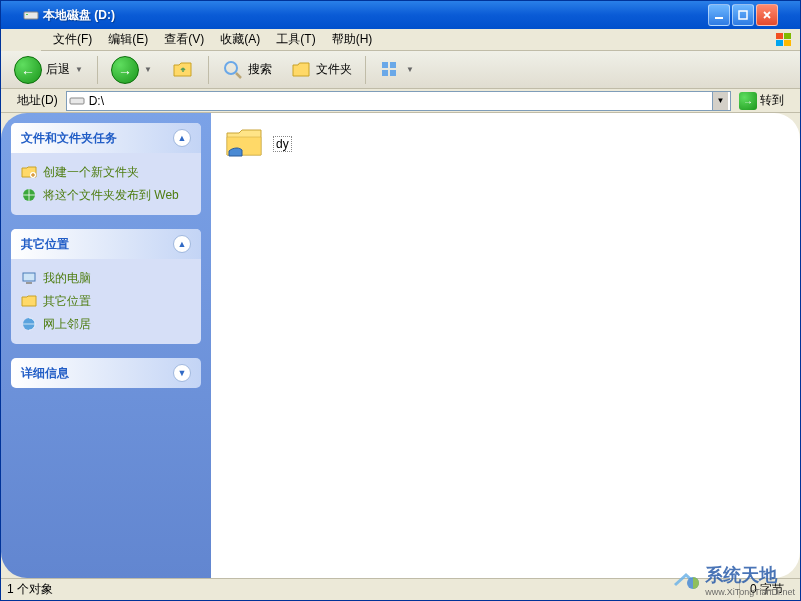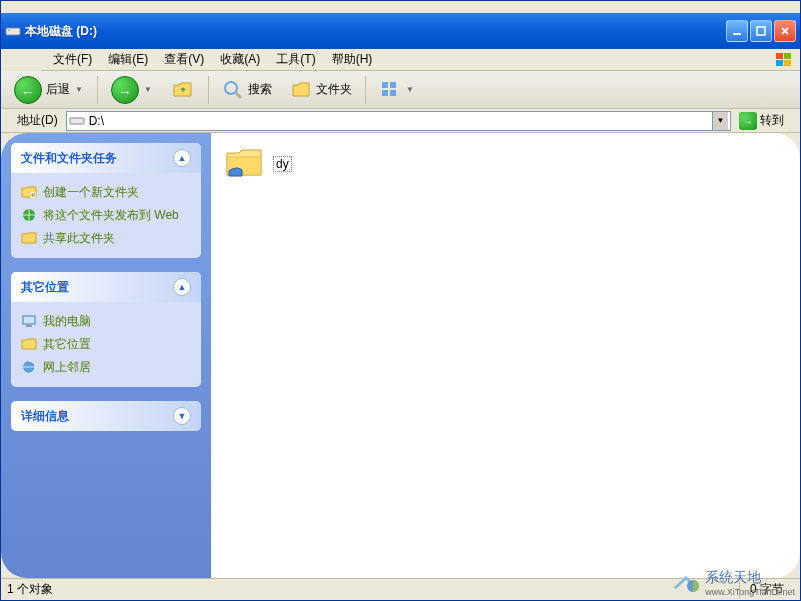--- a/index.html
+++ b/index.html
@@ -1,18 +1,18 @@
 <!DOCTYPE html>
 <html><head>
   <meta charset="utf-8">
   <style>
     * { margin: 0; padding: 0; box-sizing: border-box; font-family: Tahoma, "Microsoft YaHei", sans-serif; font-size: 12px; }
     body { background: #fff; }
     .window { width: 801px; height: 601px; border: 1px solid #003399; display: flex; flex-direction: column; background: #ece9d8; }
-    .titlebar { height: 36px; background: linear-gradient(to bottom, #2a80e8 0%, #0a5bd6 50%, #0050cc 100%); display: flex; align-items: center; padding: 0 4px; color: #fff; margin-top: 12px; }
+    .titlebar { height: 28px; background: linear-gradient(to bottom, #2a80e8 0%, #0a5bd6 50%, #0050cc 100%); display: flex; align-items: center; padding: 0 22px; color: #fff; }
     .titlebar-icon { width: 16px; height: 16px; margin-right: 4px; }
     .titlebar-title { flex: 1; font-weight: bold; text-shadow: 1px 1px 1px rgba(0,0,0,0.3); }
     .titlebar-buttons { display: flex; gap: 2px; }
     .titlebar-btn { width: 22px; height: 22px; border-radius: 3px; display: flex; align-items: center; justify-content: center; border: 1px solid rgba(255,255,255,0.5); }
     .titlebar-btn.min, .titlebar-btn.max { background: linear-gradient(to bottom, #6fb8ff, #2d7be4); }
     .titlebar-btn.close { background: linear-gradient(to bottom, #ff8a6f, #e44a2d); }
     .menubar { height: 22px; background: #ece9d8; display: flex; align-items: center; padding: 0 4px; border-bottom: 1px solid #c0bca8; margin-left: 40px; }
     .menu-item { padding: 2px 8px; cursor: default; }
     .winlogo { margin-left: auto; width: 24px; height: 22px; display: flex; align-items: center; justify-content: center; }
     .toolbar { height: 38px; background: linear-gradient(to bottom, #f0f0e8, #e0ddd0); display: flex; align-items: center; padding: 0 6px; gap: 4px; border-bottom: 1px solid #c0bca8; }
@@ -40,21 +40,21 @@
     .task-item { display: flex; align-items: flex-start; gap: 6px; padding: 3px 2px; color: #4d7c0f; cursor: default; }
     .task-icon { width: 16px; height: 16px; flex-shrink: 0; }
     .main-area { flex: 1; background: #ffffff; padding: 12px; position: relative; }
     .folder-item { display: inline-flex; align-items: center; gap: 8px; }
     .folder-icon { width: 42px; height: 38px; }
     .folder-label { border: 1px dotted #888; padding: 0 2px; background: rgba(255,255,255,0.3); }
     .statusbar { height: 22px; background: #ece9d8; border-top: 1px solid #c0bca8; display: flex; align-items: center; padding: 0 6px; font-size: 11px; }
     .status-left { flex: 1; }
     .status-right { padding: 0 10px; border-left: 1px solid #c0bca8; }
     .watermark { position: absolute; right: 6px; bottom: 4px; display: flex; align-items: center; gap: 4px; opacity: 0.85; }
-    .watermark-text { font-weight: normal; color: #2a5caa; font-size: 14px; }
+    .watermark-text { font-weight: bold; color: #2a5caa; font-size: 18px; }
     .watermark-sub { font-size: 9px; color: #555; }
   </style>
 </head>
 <body>
 
 <div class="window">
   <div class="titlebar">
     <svg class="titlebar-icon" viewBox="0 0 16 16">
         <rect x="1" y="5" width="14" height="7" rx="1" fill="#e8e8e8" stroke="#888"></rect>
         <rect x="3" y="7" width="2" height="1" fill="#5c5"></rect>
@@ -174,26 +174,20 @@
               </svg>
             <span>创建一个新文件夹</span>
           </div>
           <div class="task-item">
             <svg class="task-icon" viewBox="0 0 16 16">
                 <circle cx="8" cy="8" r="6" fill="#3ca83c"></circle>
                 <path d="M8 2v12M2 8h12" stroke="#fff" stroke-width="0.8"></path>
               </svg>
             <span>将这个文件夹发布到 Web</span>
           </div>
-          <div class="task-item">
-            <svg class="task-icon" viewBox="0 0 16 16">
-                <path d="M1 4h5l1-1h8v10H1z" fill="#ffd968" stroke="#c9a227"></path>
-              </svg>
-            <span>共享此文件夹</span>
-          </div>
         </div>
       </div>
 
       <div class="panel">
         <div class="panel-header">
           <span class="panel-title">其它位置</span>
           <div class="panel-chevron">▲</div>
         </div>
         <div class="panel-body">
           <div class="task-item">

